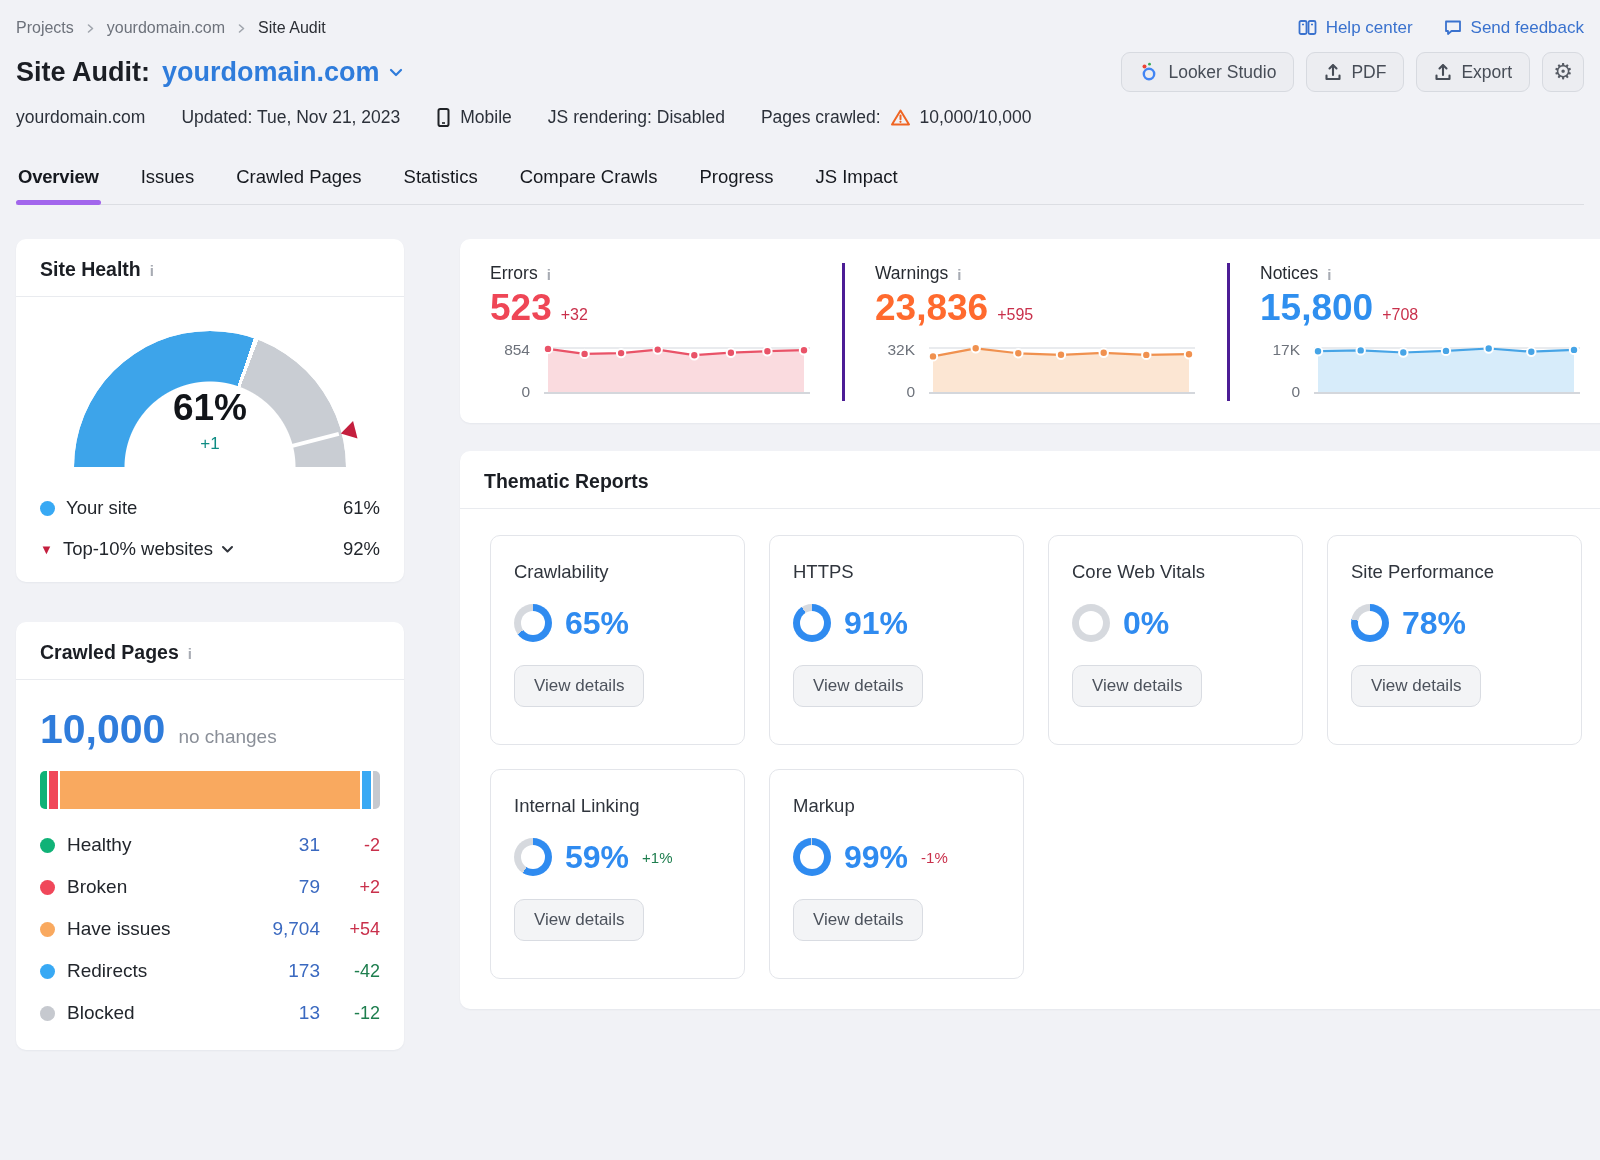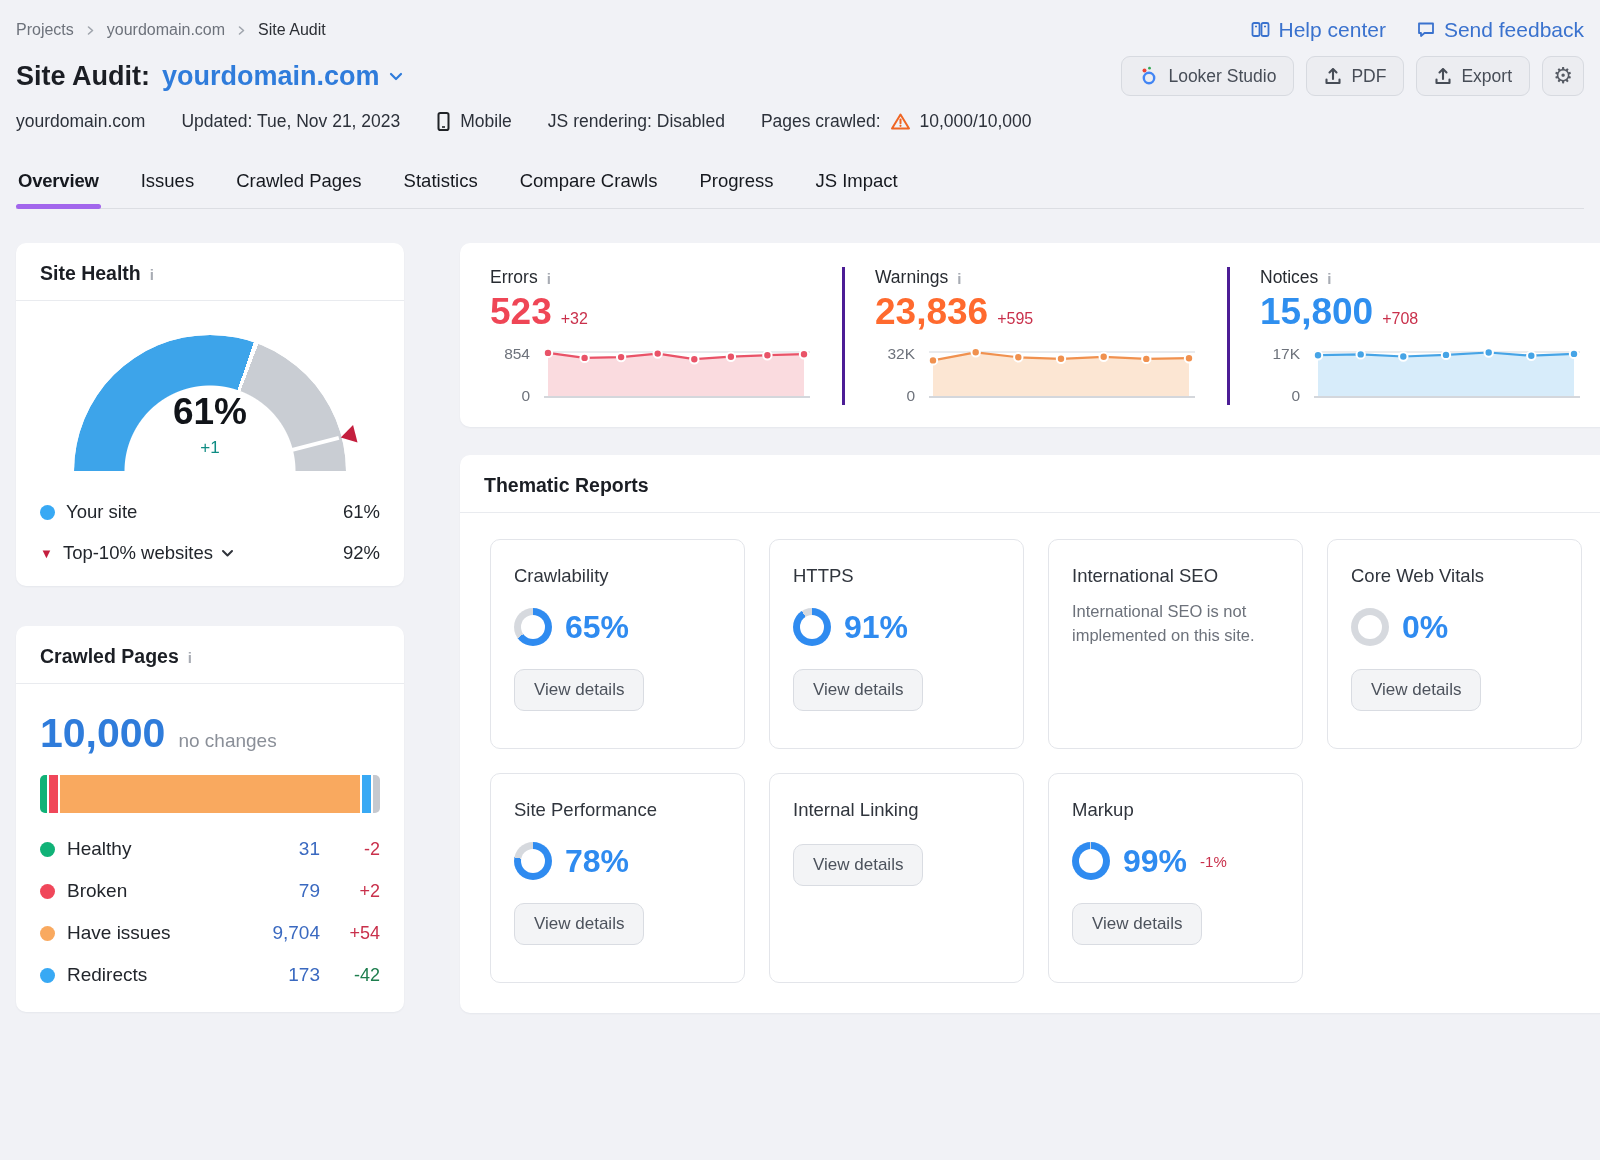--- a/index.html
+++ b/index.html
@@ -10,21 +10,21 @@
     -webkit-font-smoothing:antialiased;
   }
   .page { padding:0 16px; }
 
   
   .topbar { display:flex; justify-content:space-between; align-items:center; padding-top:18px; }
   .crumbs { display:flex; align-items:center; gap:11px; font-size:16px; color:#6d727b; }
   .crumb { cursor:pointer; }
   .crumb.current { color:#2c2f35; }
   .toplinks { display:flex; gap:30px; }
-  .toplink { display:flex; align-items:center; gap:8px; color:#3a72ce; font-size:21px; cursor:pointer; }
+  .toplink { display:flex; align-items:center; gap:8px; color:#3a72ce; font-size:17px; cursor:pointer; }
 
   
   .titlebar { display:flex; justify-content:space-between; align-items:center; margin-top:14px; }
   .title-left { display:flex; align-items:center; gap:12px; }
   .page-title { font-size:27px; font-weight:bold; color:#1b1e24; }
   .domain-select { display:flex; align-items:center; gap:9px; font-size:27px; font-weight:bold; color:#2f7cdb; cursor:pointer; }
   .actions { display:flex; gap:12px; align-items:center; }
   .btn { height:40px; display:flex; align-items:center; gap:9px; padding:0 17px; border-radius:9px;
          font-size:17.5px; cursor:pointer; border:1px solid transparent; font-family:inherit; }
   .btn-primary { background:#2d83f0; color:#fff; font-weight:bold; }
@@ -318,20 +318,26 @@
                 <span class="cp-label">Have issues</span>
                 <span class="cp-value">9,704</span>
                 <span class="cp-delta bad">+54</span>
               </div>
               <div class="cp-row">
                 <span class="cp-dot" style="background: rgb(56, 169, 244);"></span>
                 <span class="cp-label">Redirects</span>
                 <span class="cp-value">173</span>
                 <span class="cp-delta good">-42</span>
               </div>
+              <div class="cp-row">
+                <span class="cp-dot" style="background: rgb(198, 201, 207);"></span>
+                <span class="cp-label">Blocked</span>
+                <span class="cp-value">13</span>
+                <span class="cp-delta good">-12</span>
+              </div>
             </div>
         </div>
       </section>
     </div>
 
     <div class="col-right">
 
       <section class="card">
         <div class="metrics-row">
             <div class="metric">
@@ -431,33 +437,33 @@
         </div>
         <div class="t-grid">
             <div class="t-card"><div class="t-label">Crawlability</div><div class="t-value-row">
                 <span class="donut" style="--p: 65;"></span>
                 <span class="t-value">65%</span>
               </div><button class="t-btn">View details</button></div>
             <div class="t-card"><div class="t-label">HTTPS</div><div class="t-value-row">
                 <span class="donut" style="--p: 91;"></span>
                 <span class="t-value">91%</span>
               </div><button class="t-btn">View details</button></div>
-            <div class="t-card">
-              <div class="t-label">International SEO</div>
-              <p class="t-msg">International SEO is not implemented on this site.</p>
-            </div>
             <div class="t-card"><div class="t-label">Core Web Vitals</div><div class="t-value-row">
                 <span class="donut" style="--p: 0;"></span>
                 <span class="t-value">0%</span>
               </div><button class="t-btn">View details</button></div>
             <div class="t-card"><div class="t-label">Site Performance</div><div class="t-value-row">
                 <span class="donut" style="--p: 78;"></span>
                 <span class="t-value">78%</span>
               </div><button class="t-btn">View details</button></div>
-            <div class="t-card"><div class="t-label">Internal Linking</div><button class="t-btn">View details</button></div>
+            <div class="t-card"><div class="t-label">Internal Linking</div><div class="t-value-row">
+                <span class="donut" style="--p: 59;"></span>
+                <span class="t-value">59%</span>
+                <span class="t-delta good">+1%</span>
+              </div><button class="t-btn">View details</button></div>
             <div class="t-card"><div class="t-label">Markup</div><div class="t-value-row">
                 <span class="donut" style="--p: 99;"></span>
                 <span class="t-value">99%</span>
                 <span class="t-delta bad">-1%</span>
               </div><button class="t-btn">View details</button></div>
           </div>
       </section>
     </div>
 
   </div>

